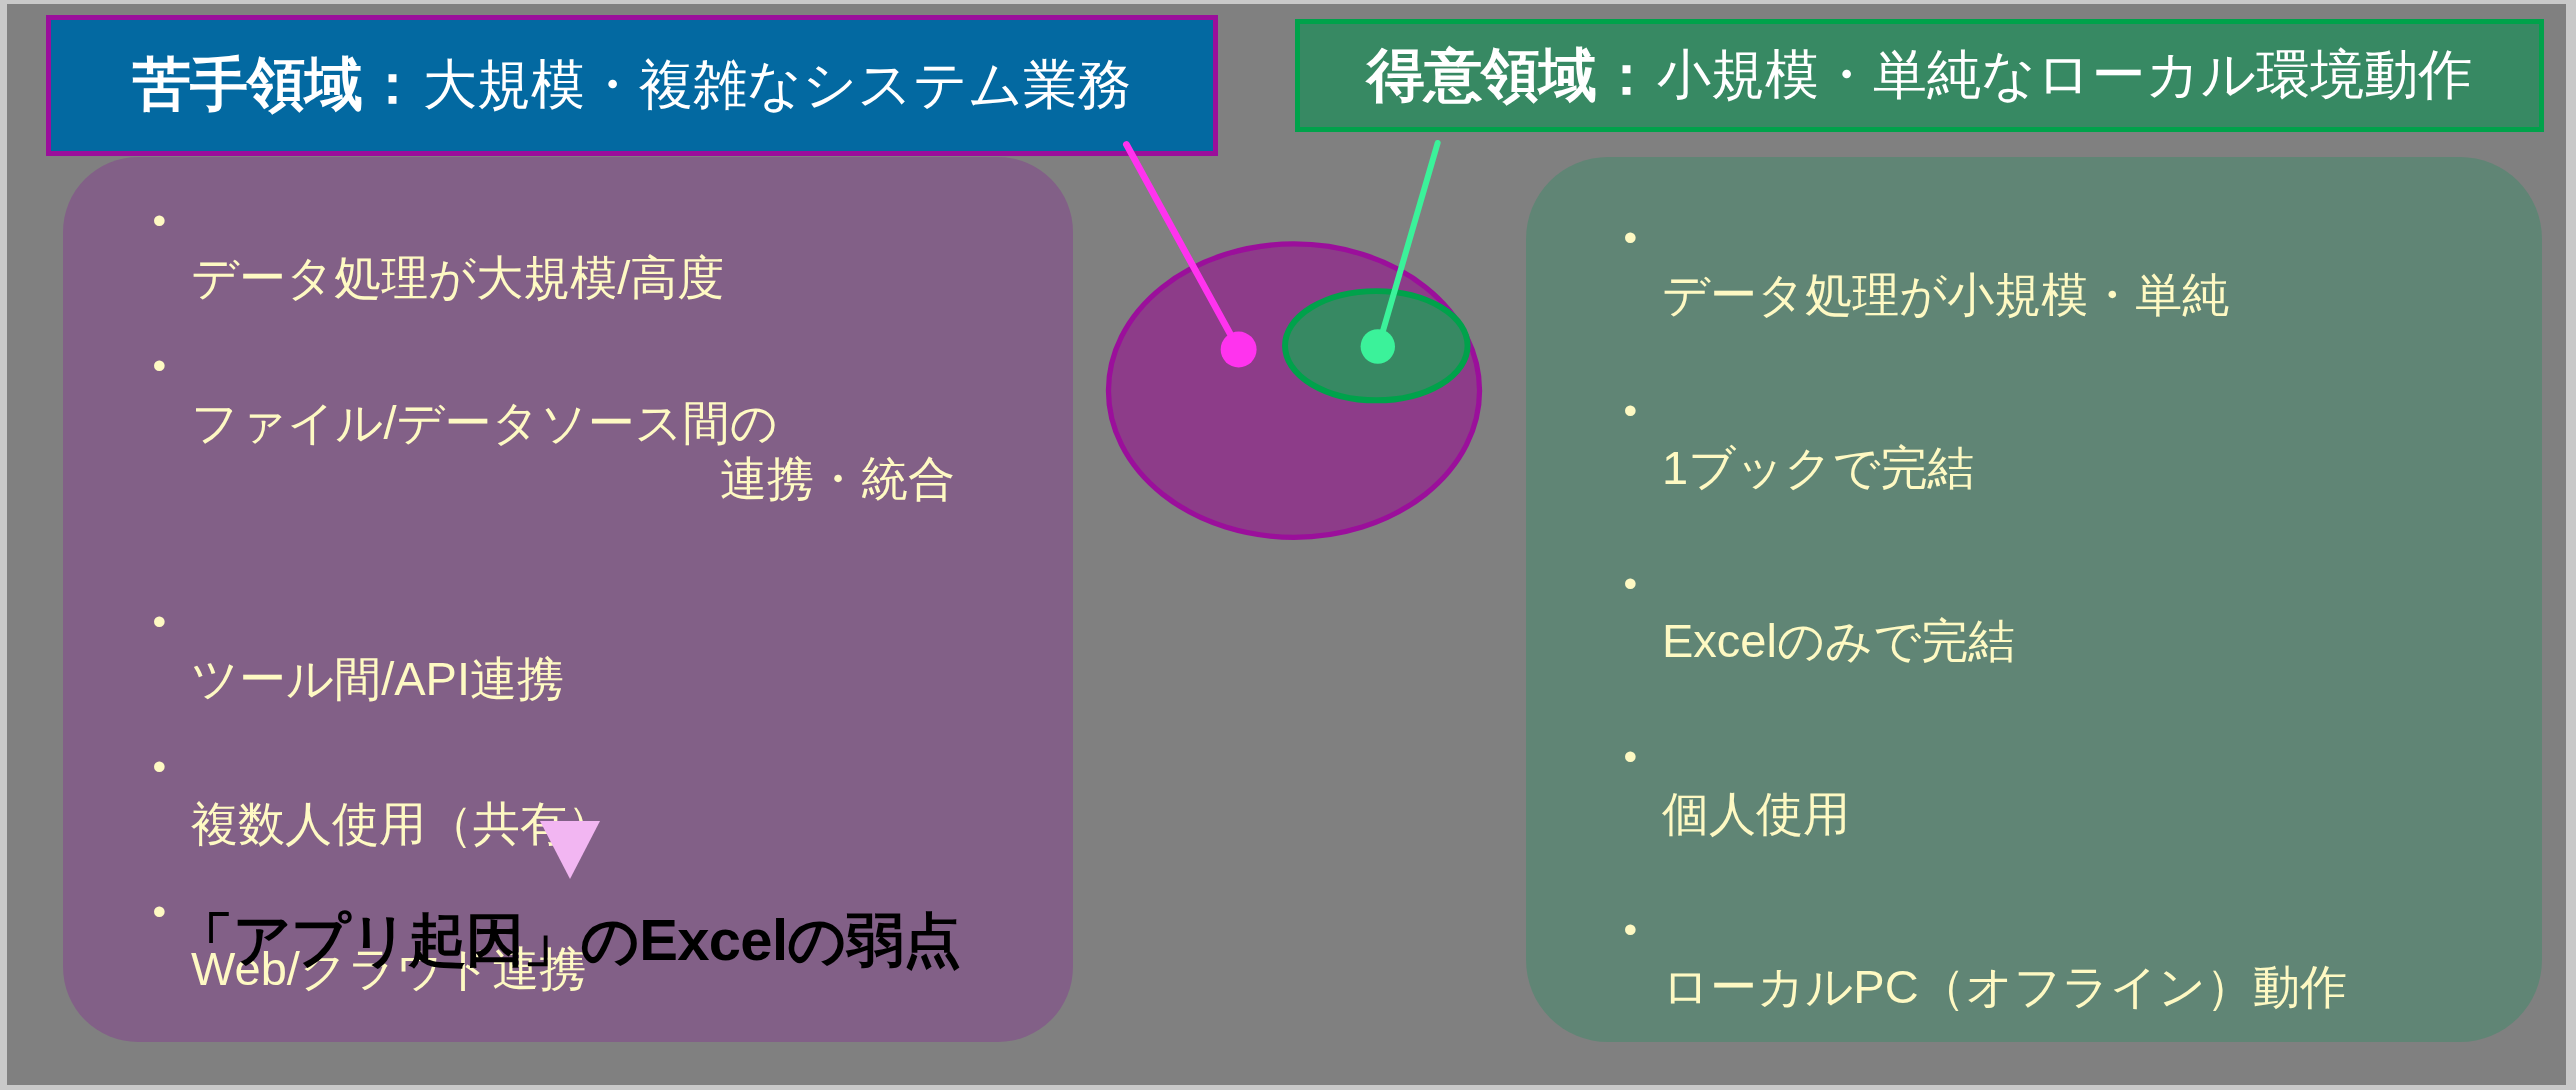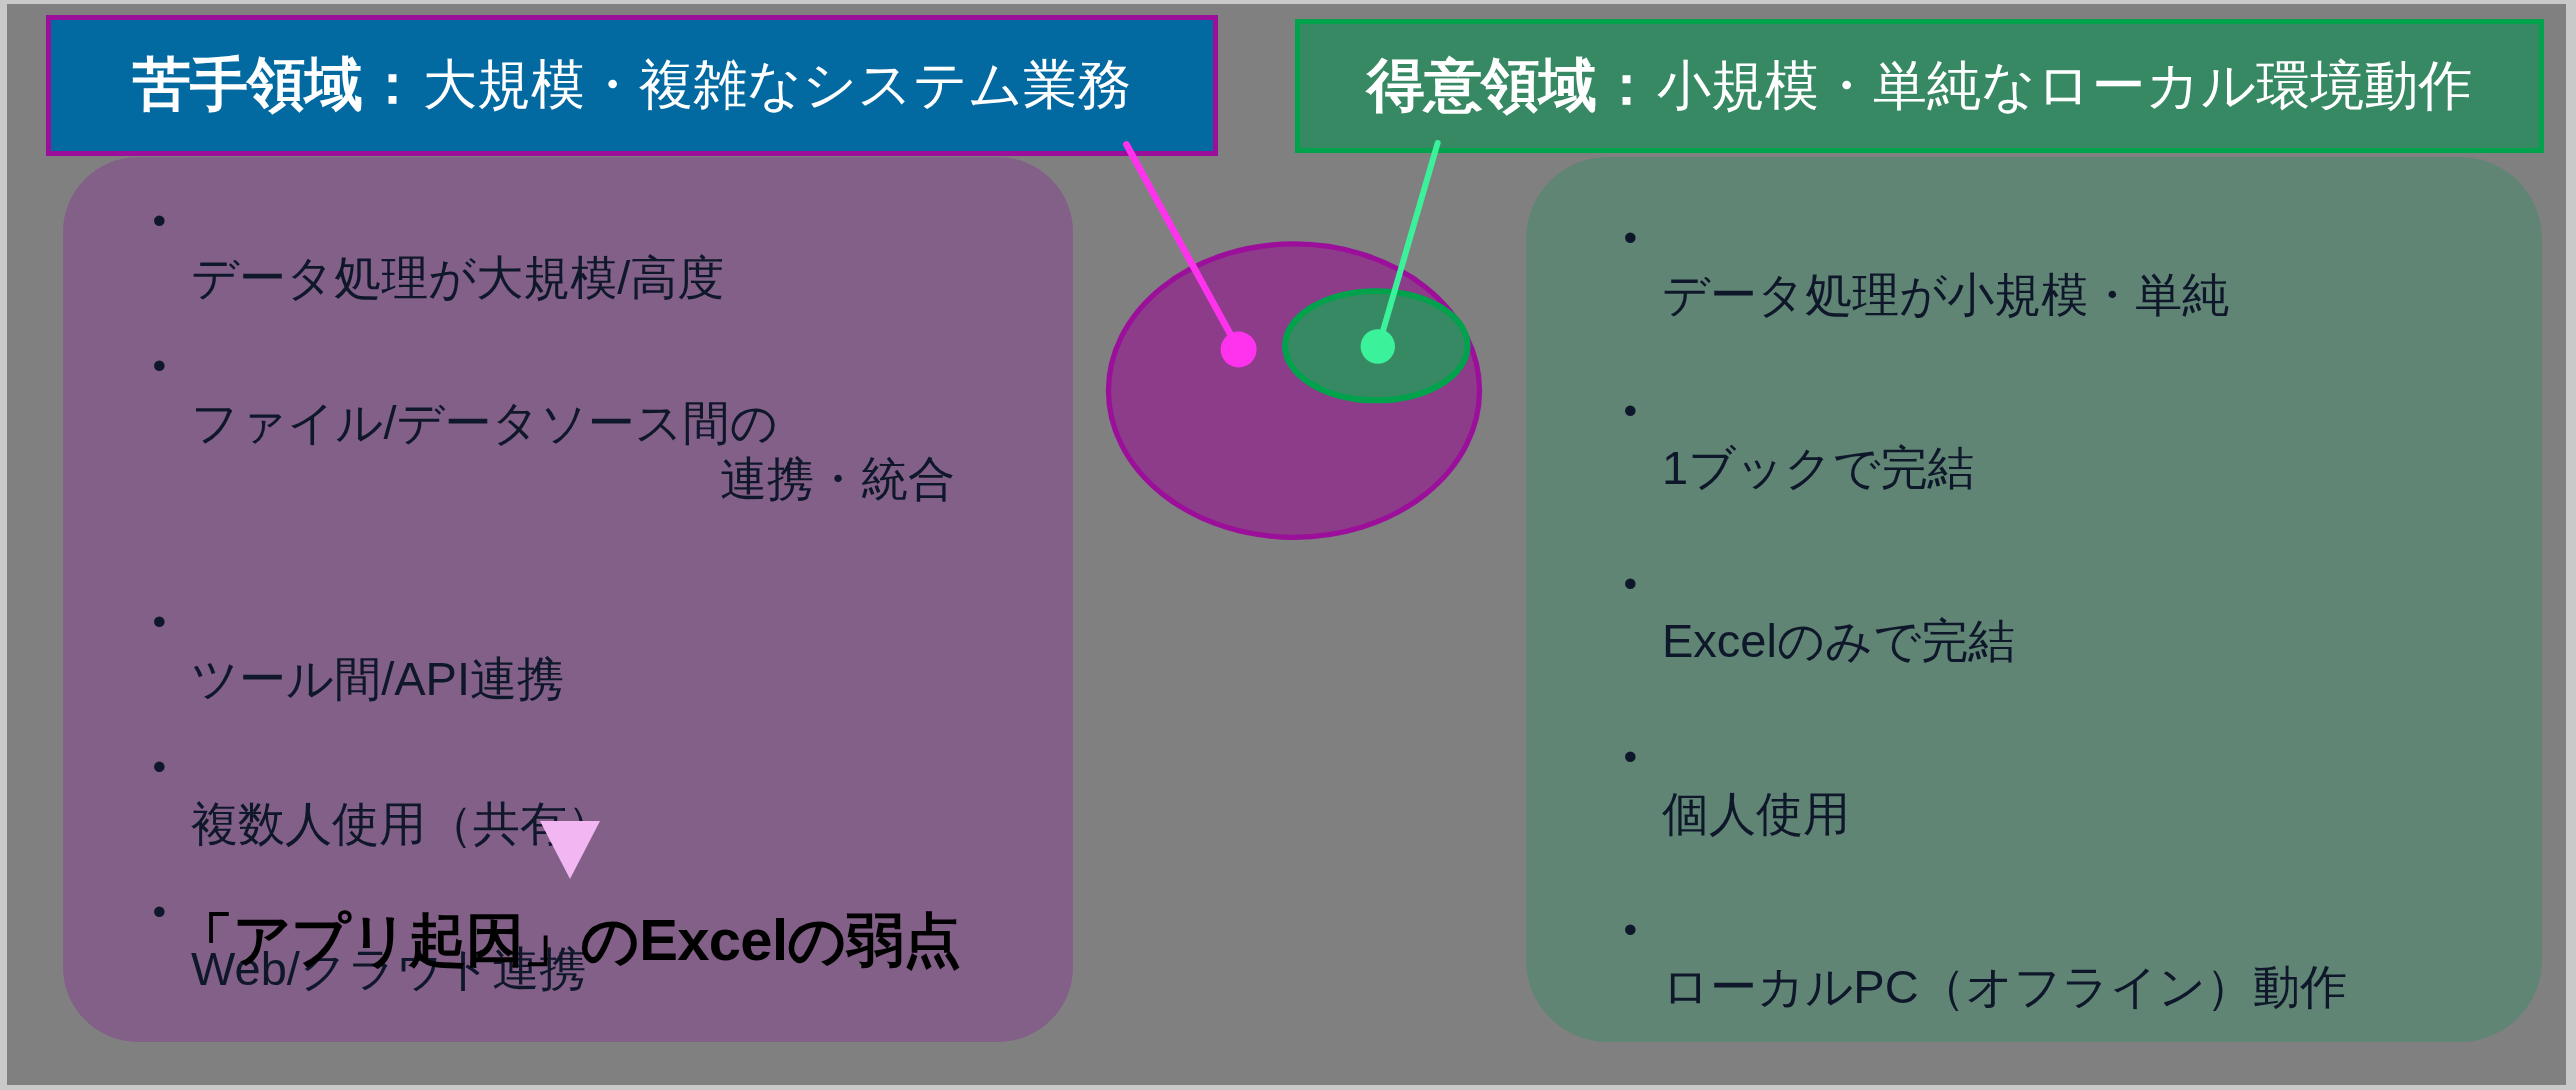--- a/index.html
+++ b/index.html
@@ -41,21 +41,21 @@
     top: 10.5px;
     width: 1172px;
     height: 141px;
     background: #0369a1;
     border: 5.2px solid #9B0F9B;
   }
   #header-strong {
     left: 1288px;
     top: 15px;
     width: 1249px;
-    height: 134px;
+    height: 113px;
     background: #378963;
     border: 5.2px solid #00A24B;
   }
   .hdr-strongpart {
     font-weight: bold;
     font-size: 58px;
     letter-spacing: -0.7px;
   }
   .hdr-colon {
     font-weight: bold;
@@ -88,21 +88,21 @@
     height: 885px;
     background: #608575;
     border-radius: 82px;
   }
 
   
   ul.bullets {
     list-style: none;
     margin: 0;
     padding: 0;
-    color: #0f172a;
+    color: #fef9c3;
   }
   ul.bullets li {
     position: relative;
     padding-left: 46px;
     font-size: 47px;
     line-height: 1.18;
     font-weight: normal;
     white-space: pre-line;
   }
   ul.bullets li::before {

